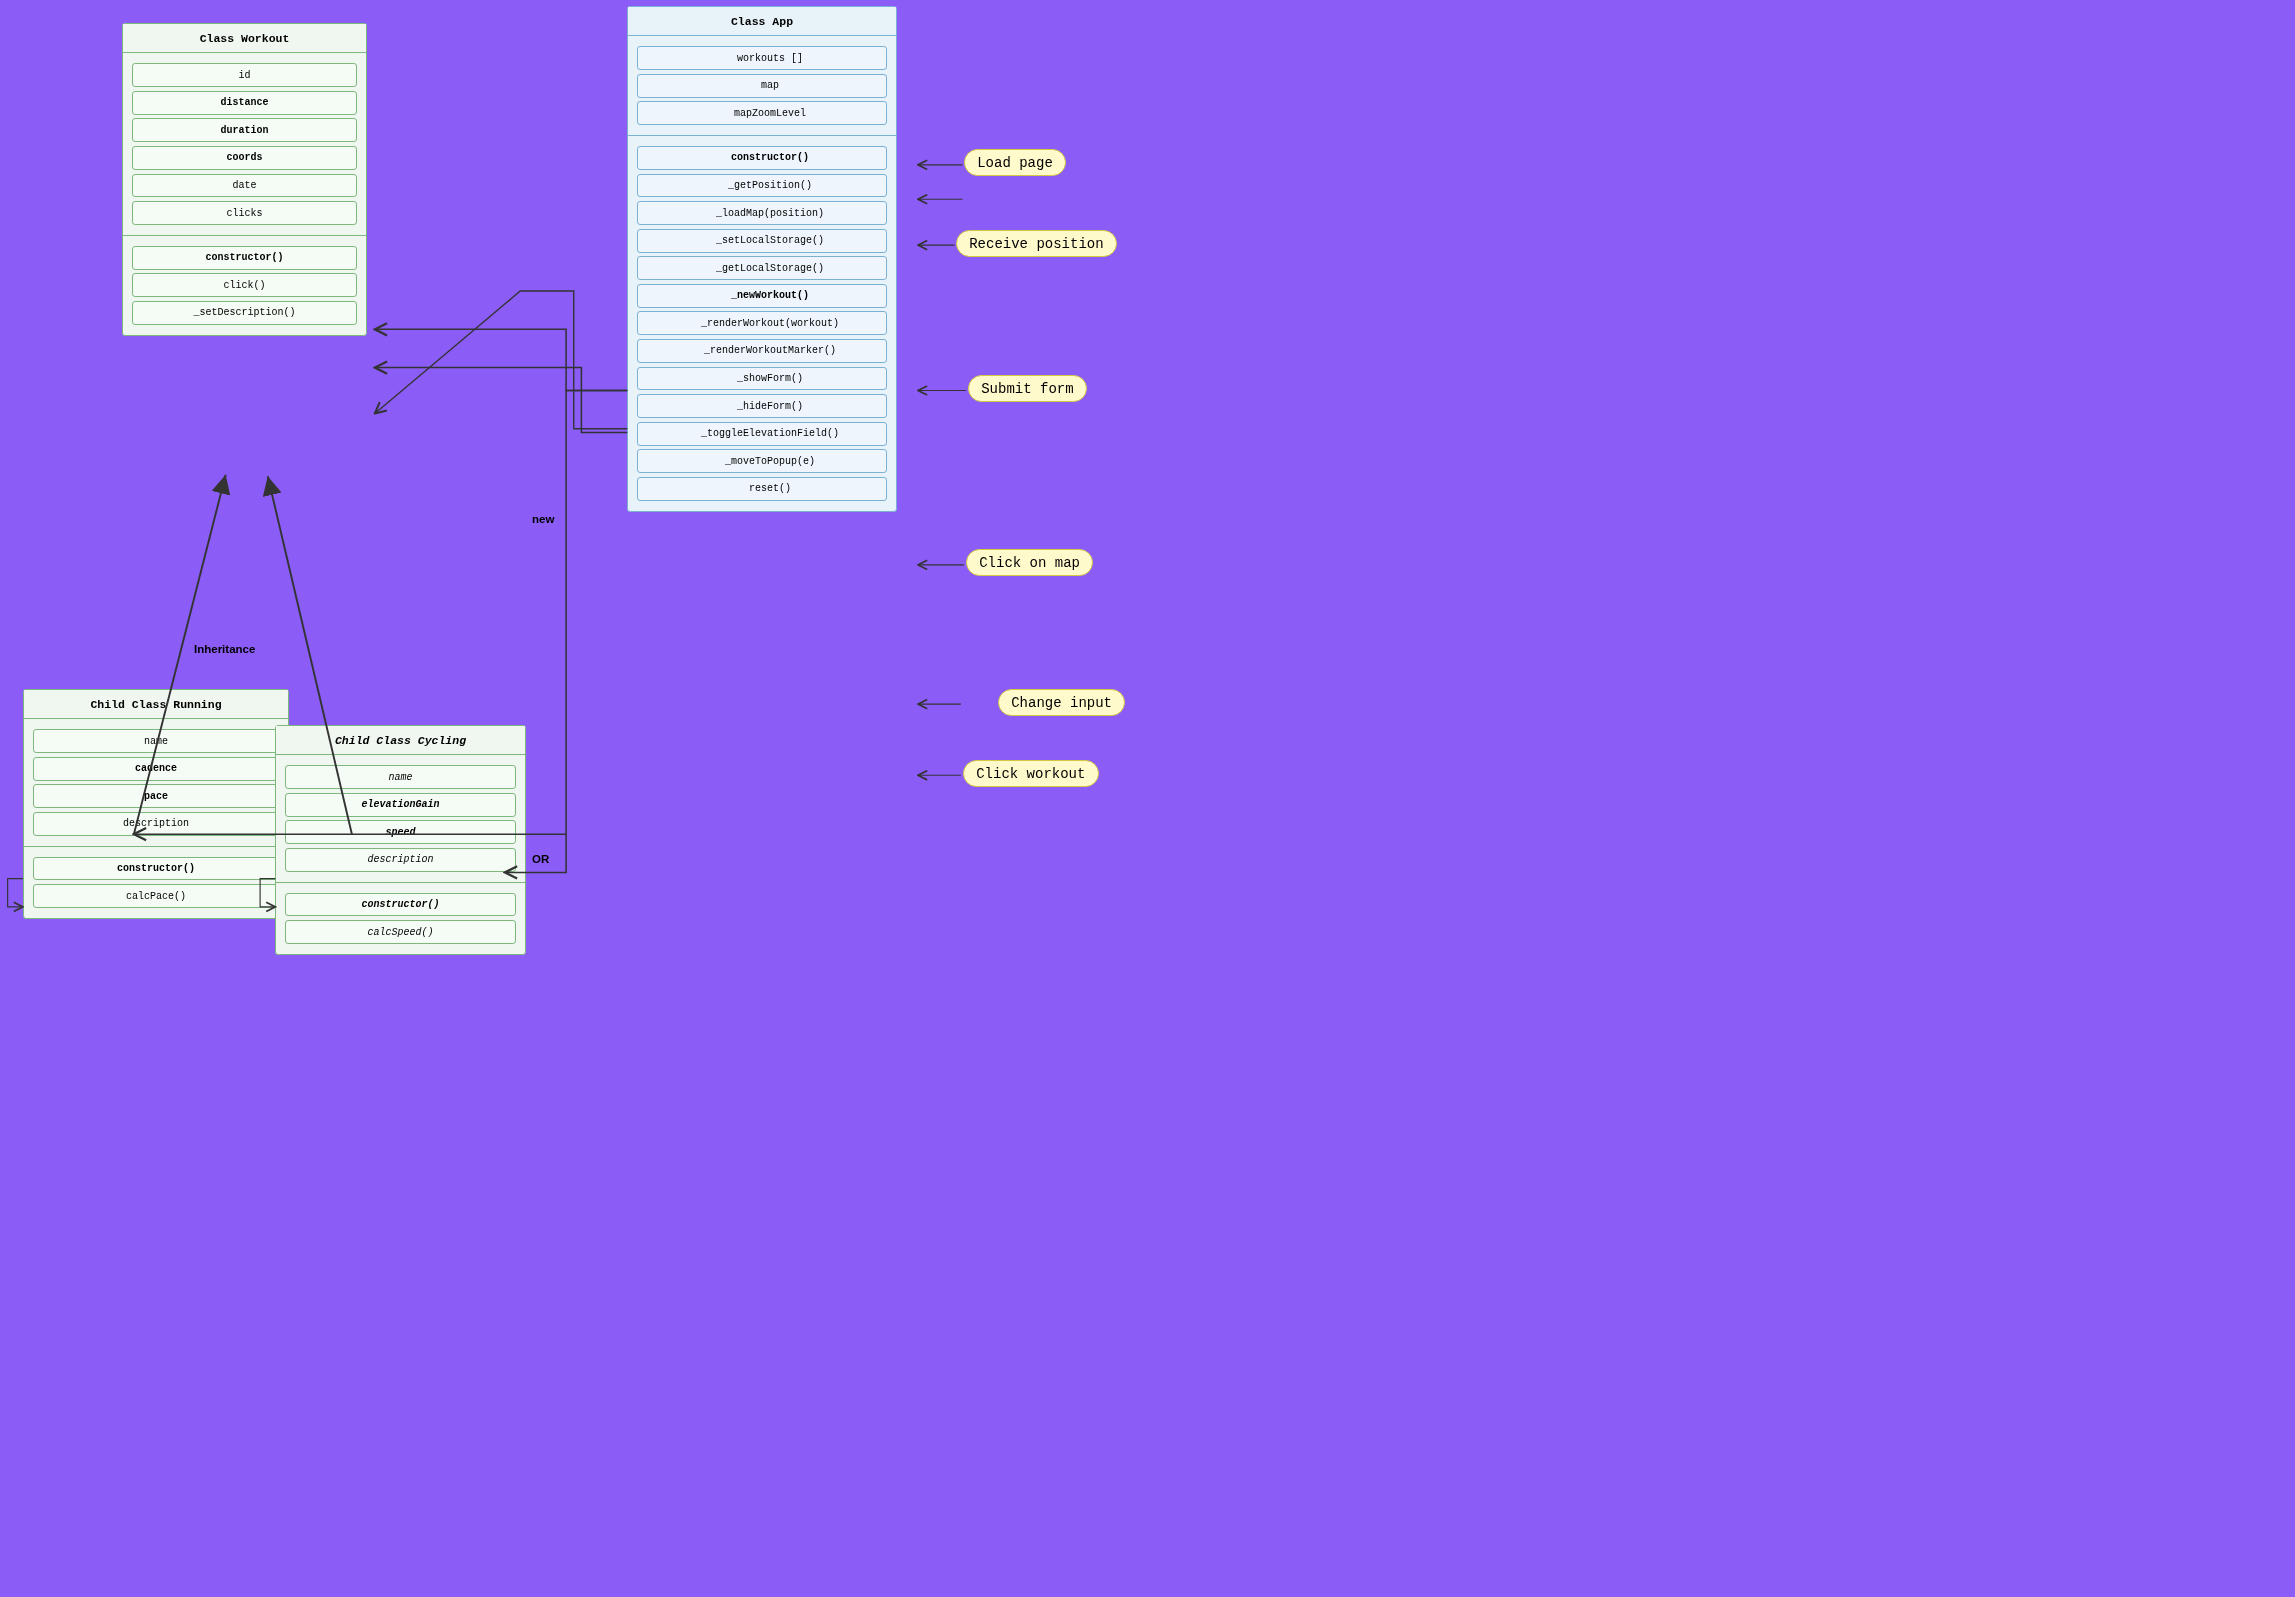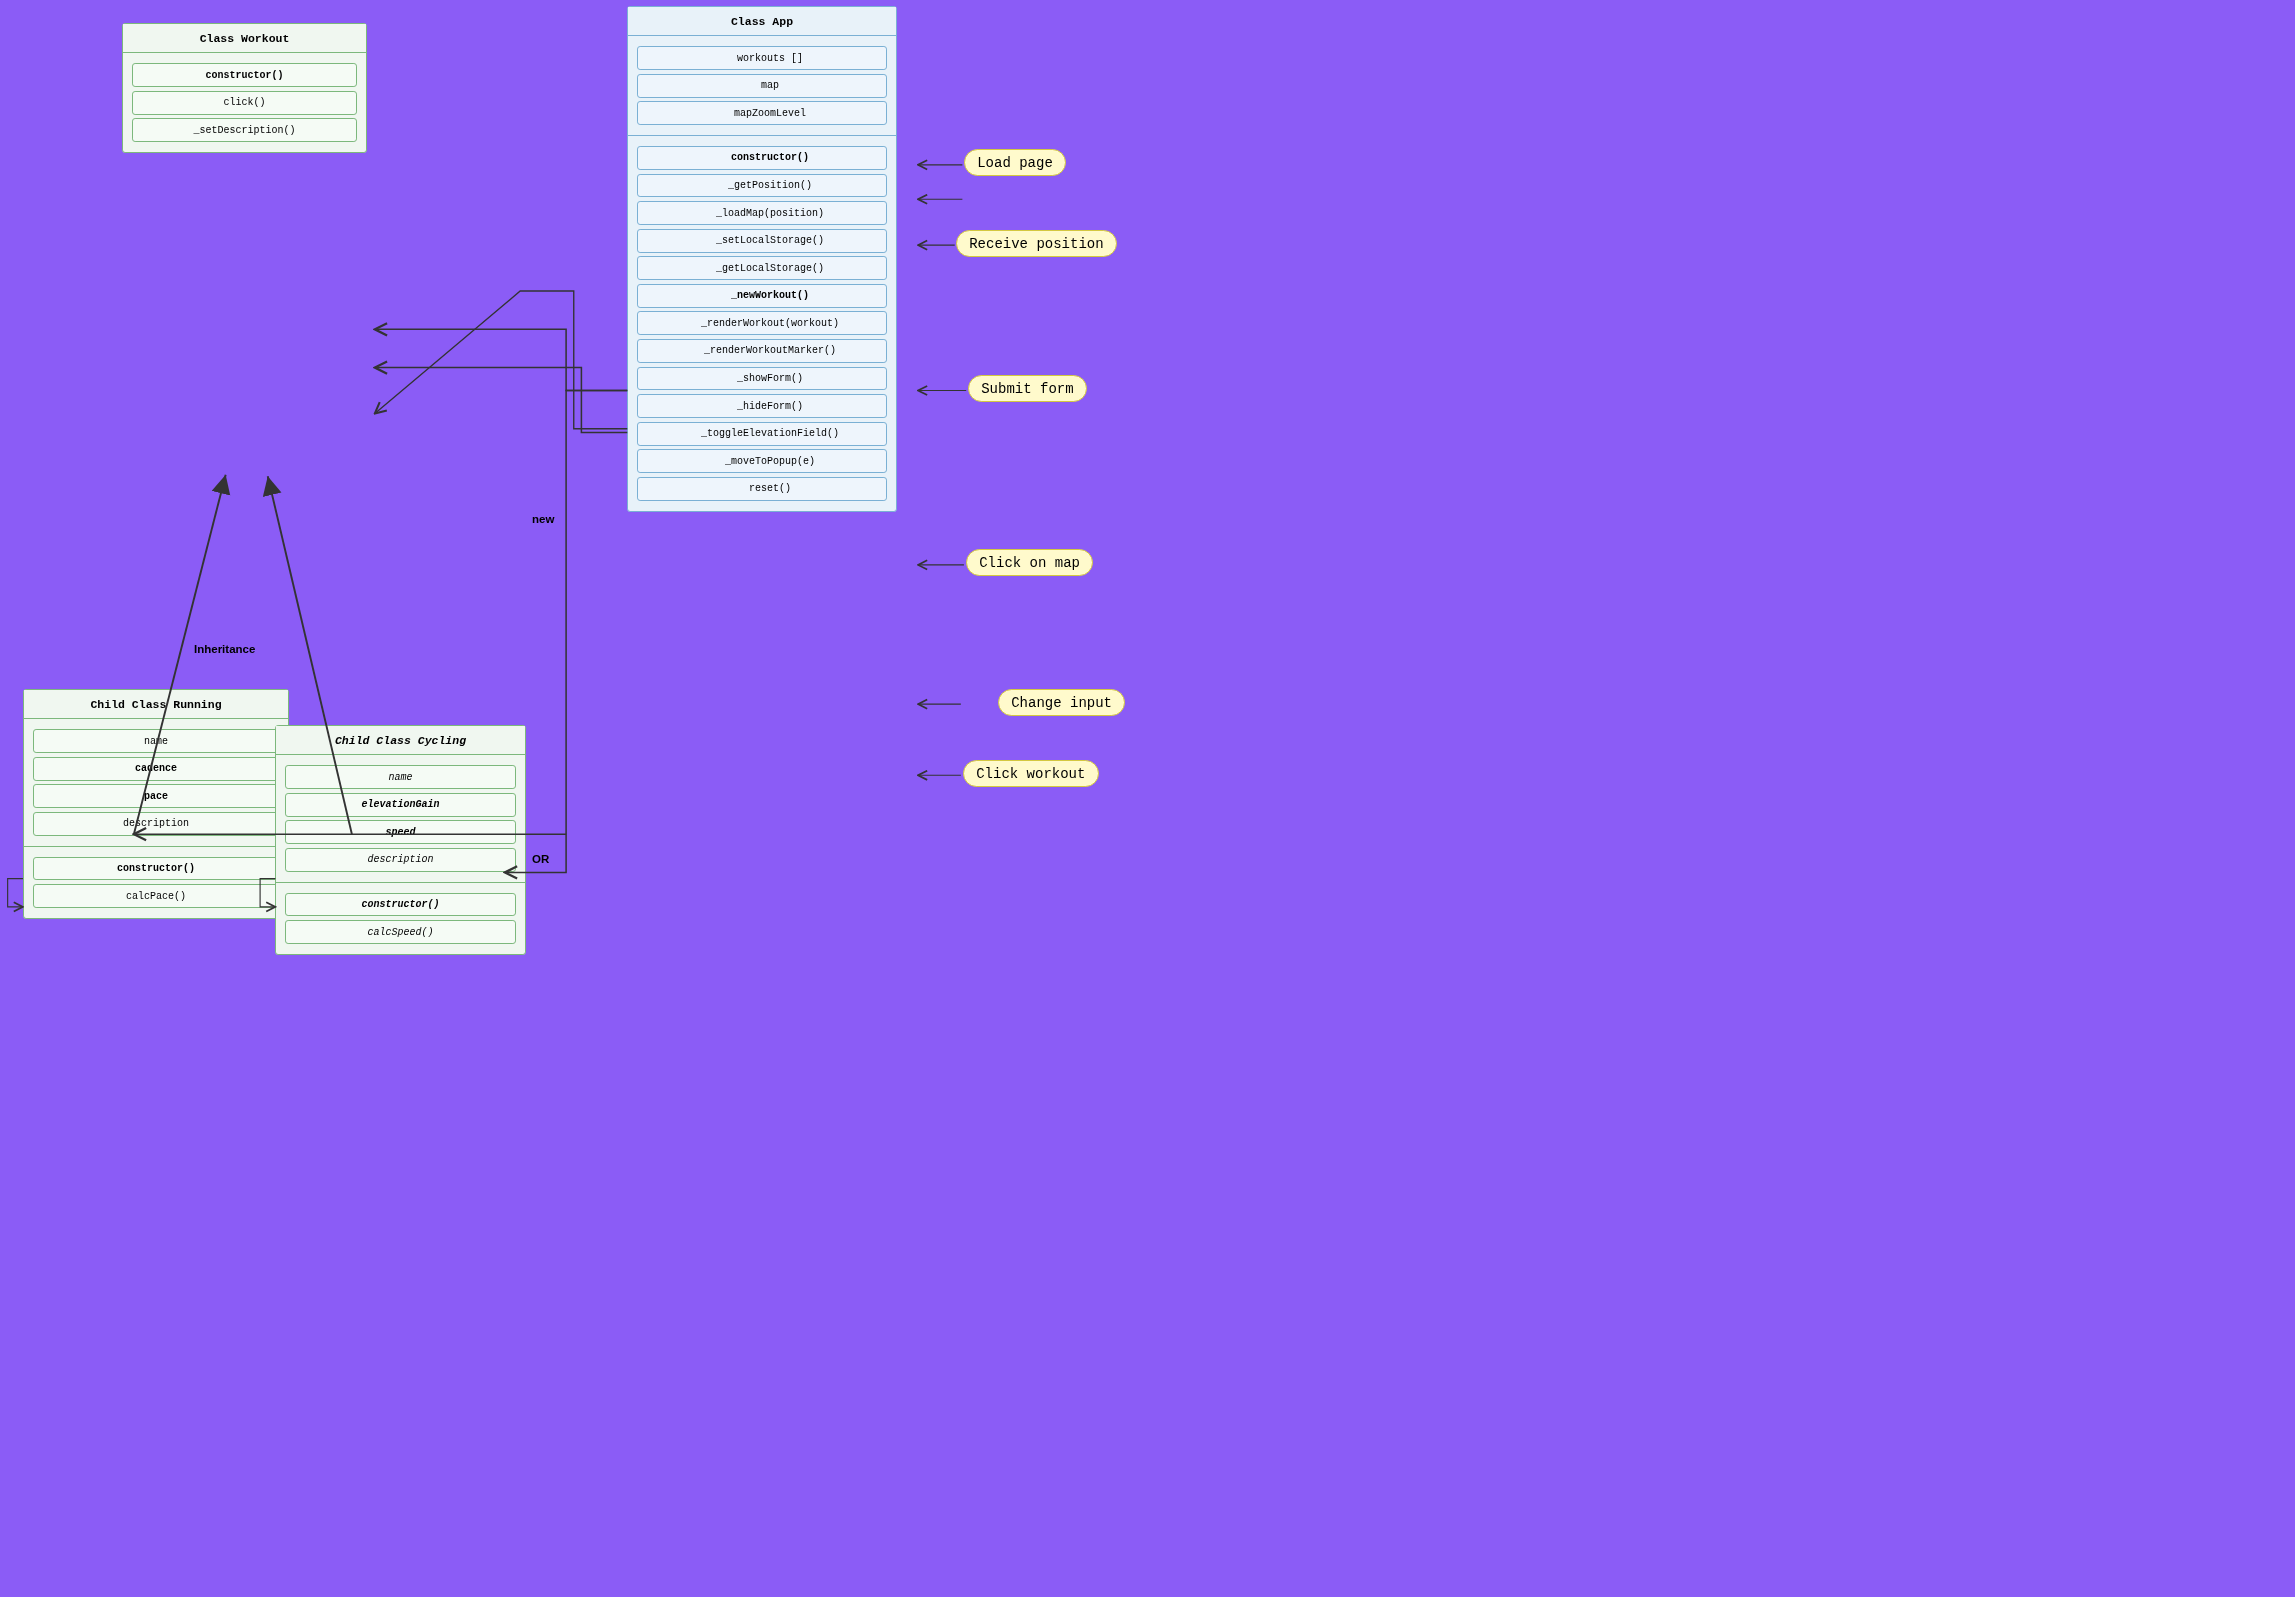--- a/index.html
+++ b/index.html
@@ -127,20 +127,28 @@
     }
   </style>
 </head>
 <body>
 
 <div class="diagram-container">
 
   <div class="class-box green" style="left: 122px; top: 23px; width: 245px;">
     <div class="class-header">Class Workout</div>
     <div class="section">
+      <div class="field">id</div>
+      <div class="field bold">distance</div>
+      <div class="field bold">duration</div>
+      <div class="field bold">coords</div>
+      <div class="field">date</div>
+      <div class="field">clicks</div>
+    </div>
+    <div class="section">
       <div class="field bold">constructor()</div>
       <div class="field">click()</div>
       <div class="field">_setDescription()</div>
     </div>
   </div>
 
   <div class="class-box green" style="left: 23px; top: 689px; width: 266px;">
     <div class="class-header">Child Class Running</div>
     <div class="section">
       <div class="field">name</div>

